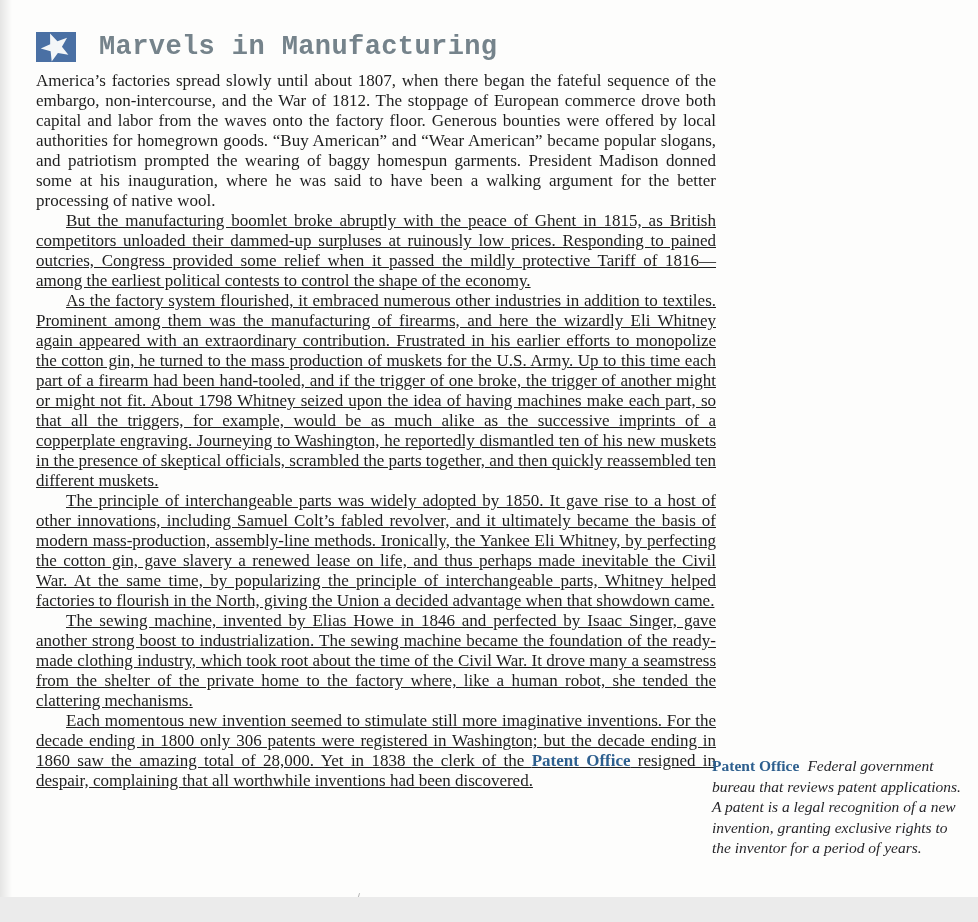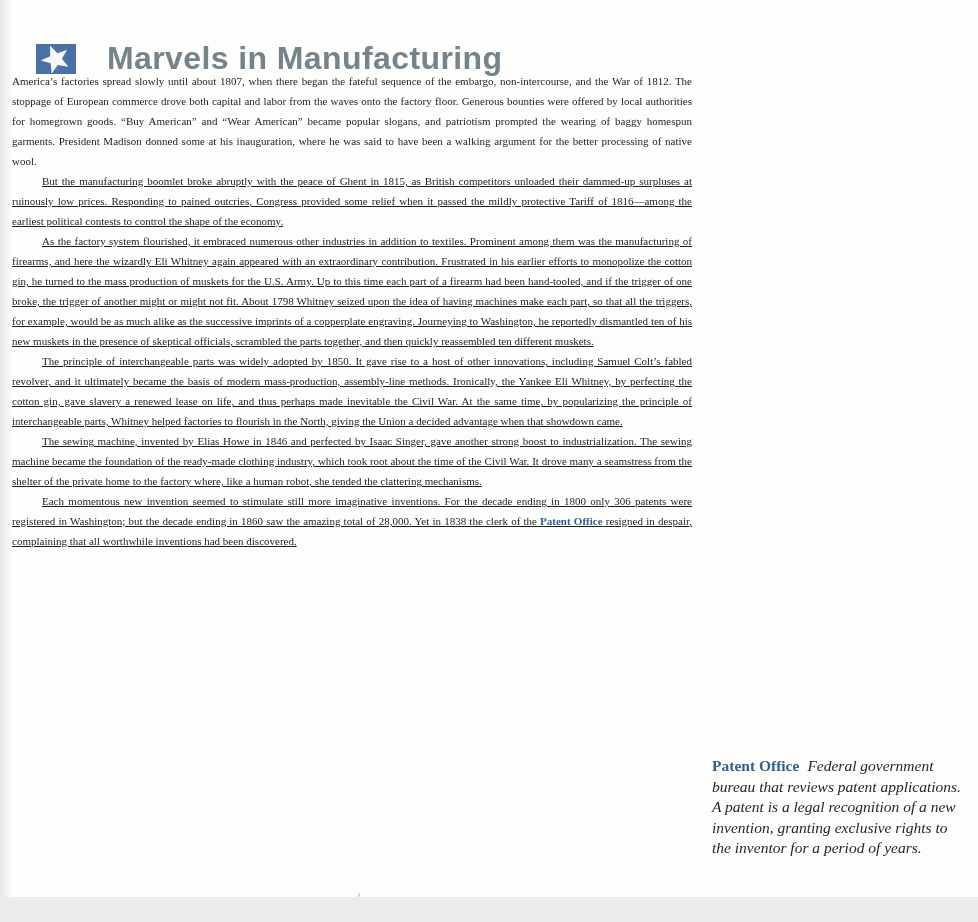--- a/index.html
+++ b/index.html
@@ -24,33 +24,33 @@
     display: flex;
     align-items: center;
     gap: 15px;
   }
   .star-badge {
     width: 40px; height: 30px;
     display: inline-block;
     flex: 0 0 auto;
   }
   .section-title {
-    margin: 16px;
-    font-family: Liberation Sans, sans-serif;
+    margin: 8px;
+    font-family: Liberation Mono, monospace;
     font-weight: bold;
-    font-size: 32px;
+    font-size: 27px;
     letter-spacing: 0.4px;
     color: #75838b;
     white-space: nowrap;
   }
   .body-col {
     position: absolute;
-    left: 12px; top: 71px;
+    left: 36px; top: 71px;
     width: 680px;
-    font-size: 11px;
+    font-size: 17px;
     line-height: 20px;
     text-align: justify;
     color: #1e1e1e;
   }
   .body-col p { margin: 0; }
   .body-col p.indented { text-indent: 30px; text-decoration: underline; }
   .key-term {
     color: #2d5f8e;
     font-weight: bold;
   }

